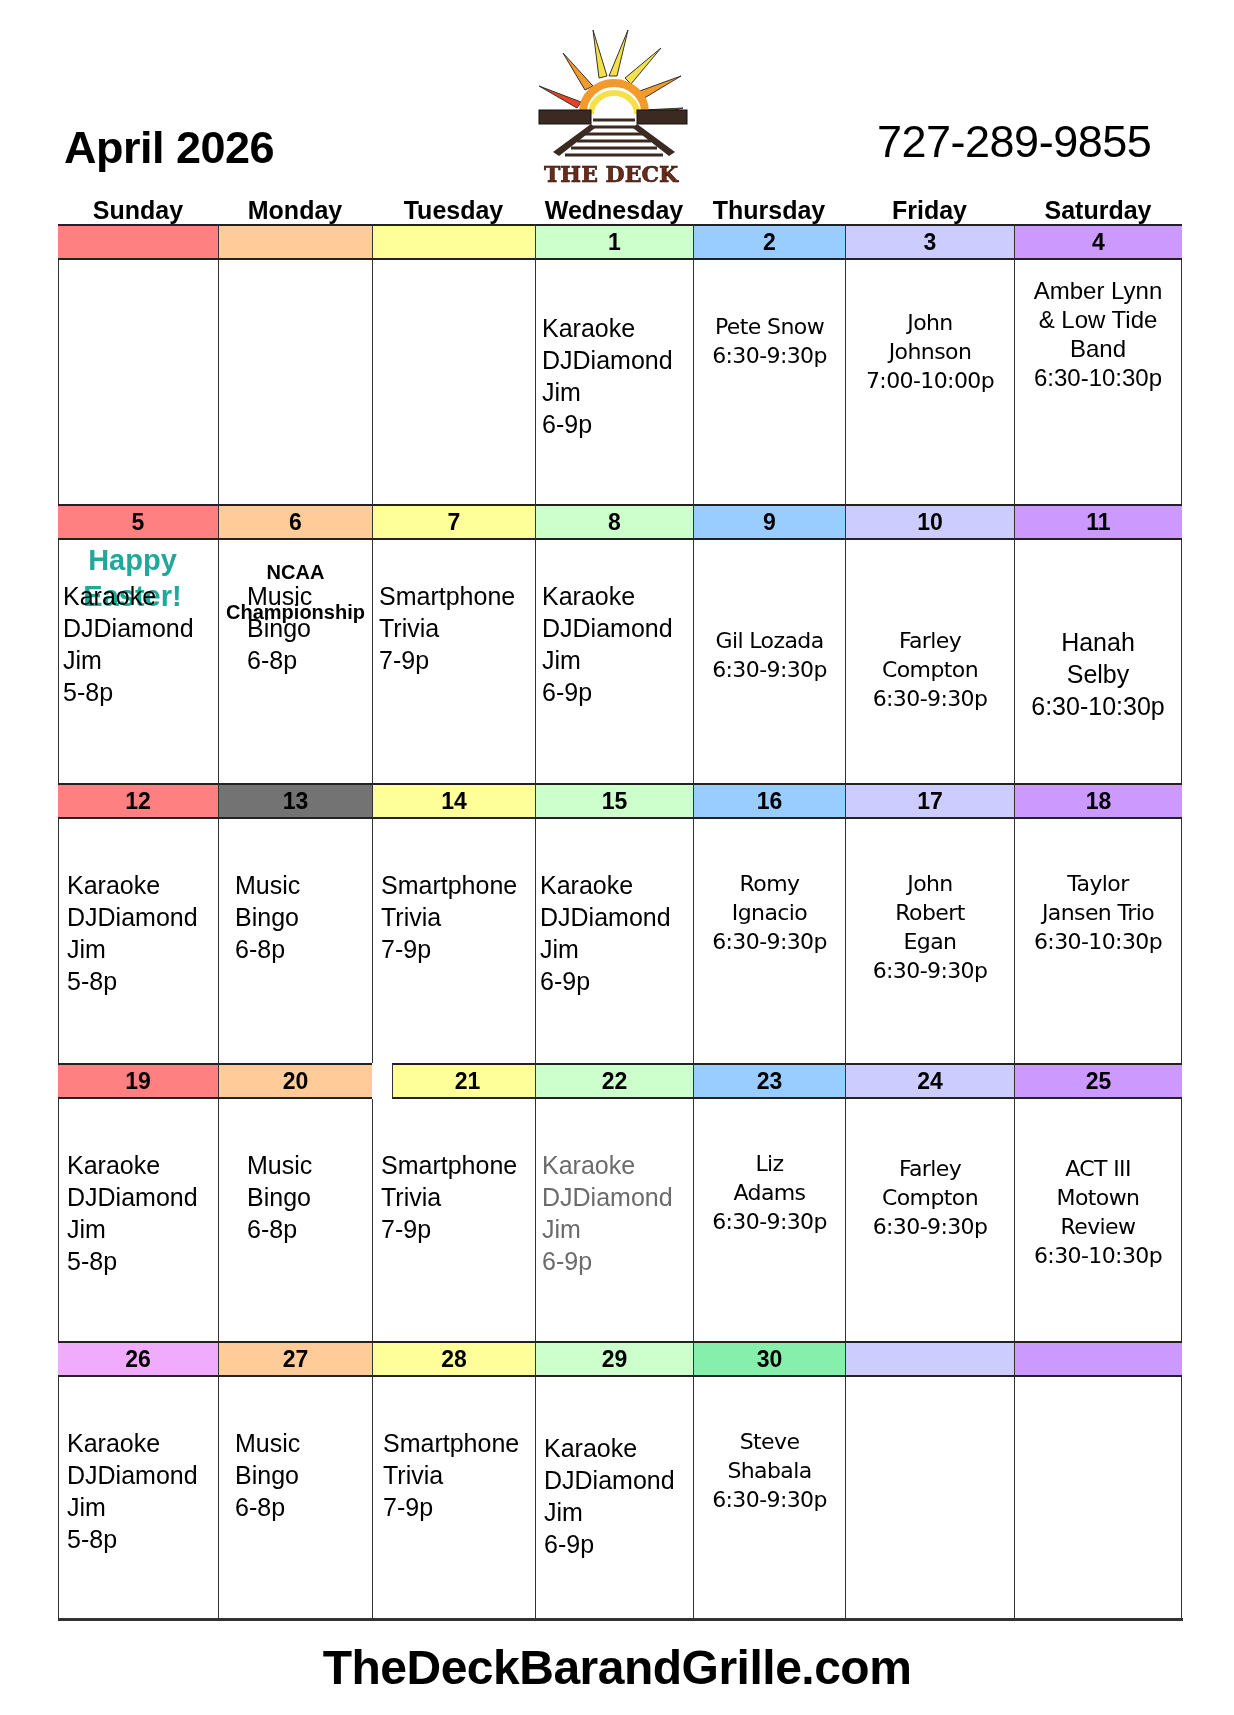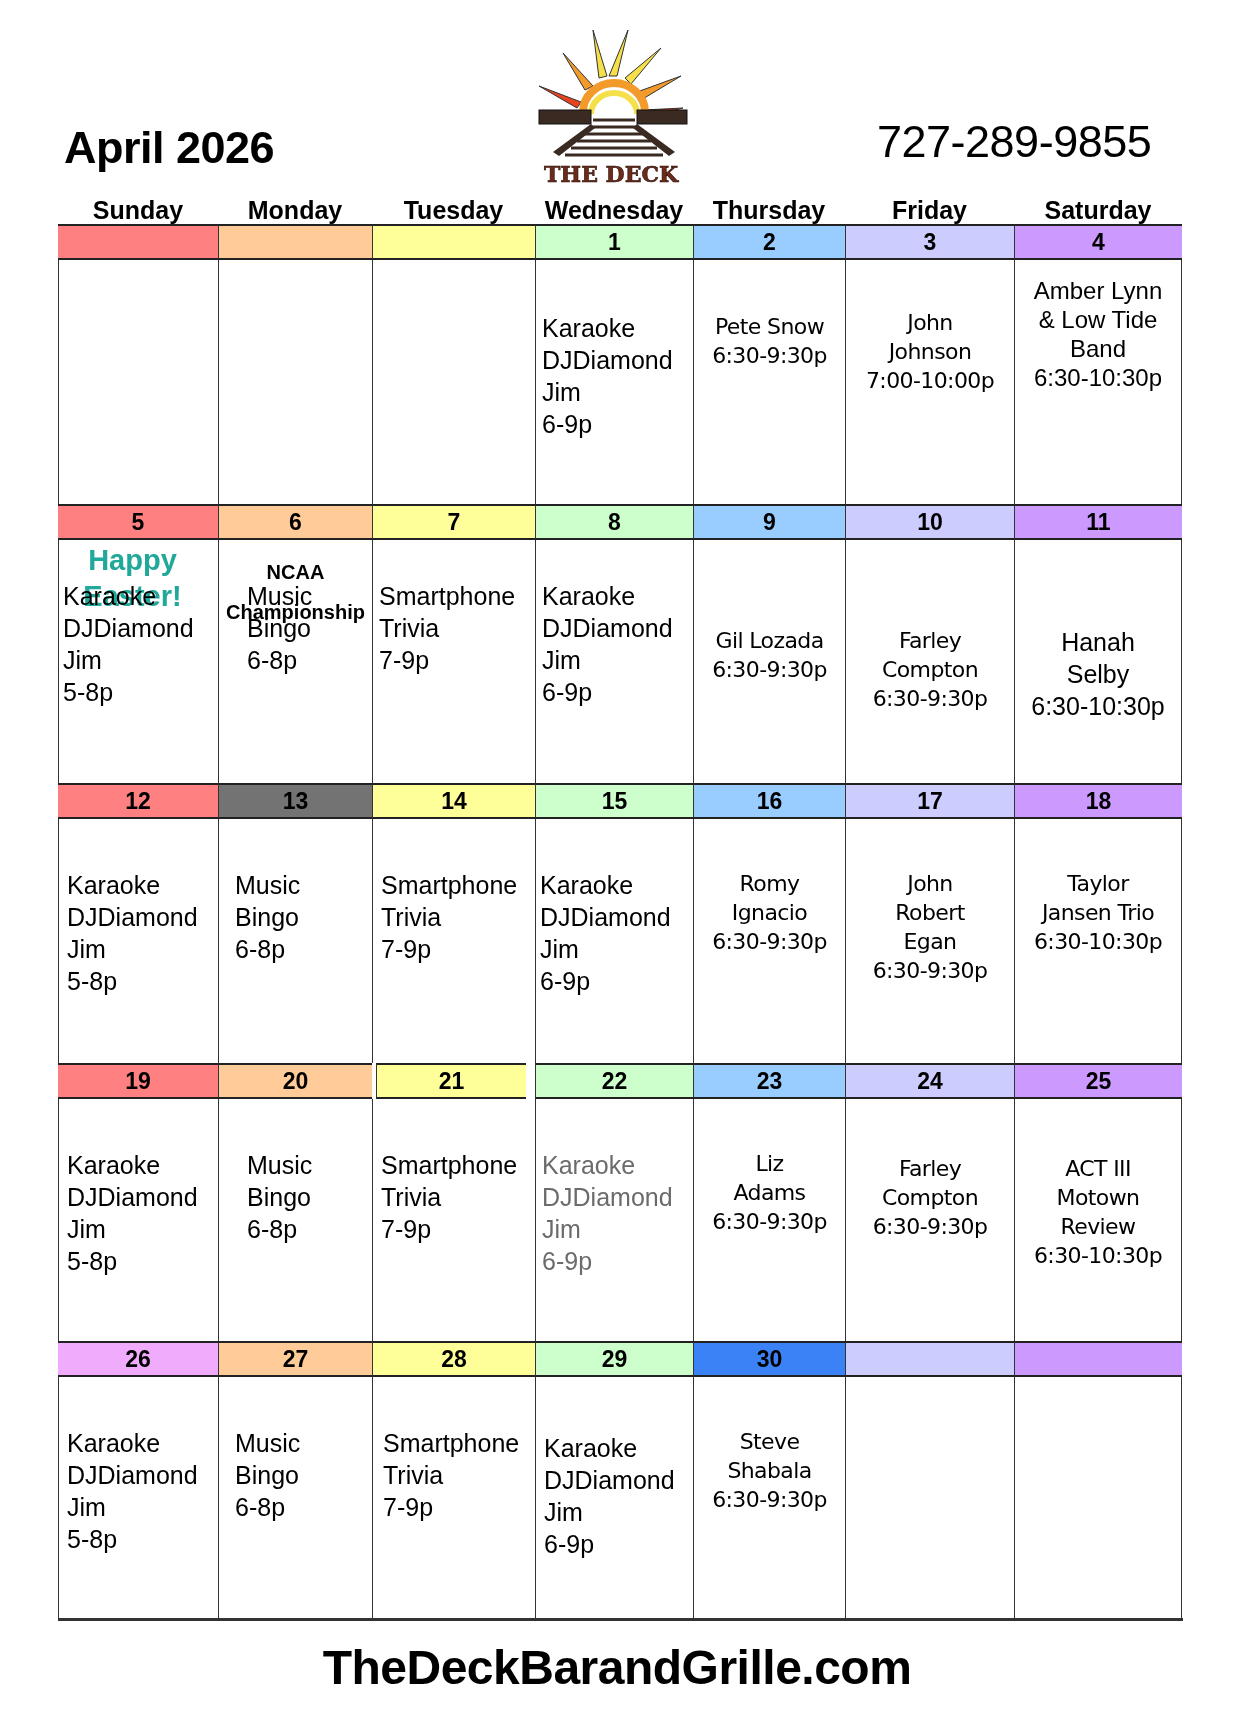--- a/index.html
+++ b/index.html
@@ -193,21 +193,21 @@
 DJDiamond
 Jim
 5-8p</div>
     </div>
     <div class="hdr" style="left: 218px; top: 1063px; width: 154px; background: rgb(255, 204, 153); border-left: 1.5px solid rgb(51, 51, 51);"><span>20</span></div>
     <div class="cell" style="left: 218px; top: 1099px; width: 154px; height: 242px;">
       <div class="ev" style="top: 50px; left: 28px;">Music
 Bingo
 6-8p</div>
     </div>
-    <div class="hdr" style="left: 376px; top: 1063px; width: 150px; background: rgb(255, 255, 153); border-left: 1.5px solid rgb(51, 51, 51);"><span>21</span></div>
+    <div class="hdr" style="left: 392px; top: 1063px; width: 150px; background: rgb(255, 255, 153); border-left: 1.5px solid rgb(51, 51, 51);"><span>21</span></div>
     <div class="cell" style="left: 372px; top: 1099px; width: 163px; height: 242px;">
       <div class="ev" style="top: 50px; left: 8px;">Smartphone
 Trivia
 7-9p</div>
     </div>
     <div class="hdr" style="left: 535px; top: 1063px; width: 158px; background: rgb(204, 255, 204); border-left: 1.5px solid rgb(51, 51, 51);"><span>22</span></div>
     <div class="cell" style="left: 535px; top: 1099px; width: 158px; height: 242px;">
       <div class="ev grey" style="top: 50px; left: 6px;">Karaoke
 DJDiamond
 Jim
@@ -251,21 +251,21 @@
 Trivia
 7-9p</div>
     </div>
     <div class="hdr" style="left: 535px; top: 1341px; width: 158px; background: rgb(204, 255, 204); border-left: 1.5px solid rgb(51, 51, 51);"><span>29</span></div>
     <div class="cell" style="left: 535px; top: 1377px; width: 158px; height: 243px;">
       <div class="ev" style="top: 55px; left: 8px;">Karaoke
 DJDiamond
 Jim
 6-9p</div>
     </div>
-    <div class="hdr" style="left: 693px; top: 1341px; width: 152px; background: #3b82f6; border-left: 1.5px solid rgb(51, 51, 51);"><span>30</span></div>
+    <div class="hdr" style="left: 693px; top: 1341px; width: 152px; background: #86efac; border-left: 1.5px solid rgb(51, 51, 51);"><span>30</span></div>
     <div class="cell" style="left: 693px; top: 1377px; width: 152px; height: 243px;">
       <div class="ev center perf" style="top: 50px;">Steve
 Shabala
 6:30-9:30p</div>
     </div>
     <div class="hdr" style="left: 845px; top: 1341px; width: 169px; background: rgb(204, 204, 255); border-left: 1.5px solid rgb(51, 51, 51);"><span></span></div>
     <div class="cell" style="left: 845px; top: 1377px; width: 169px; height: 243px;"></div>
     <div class="hdr" style="left: 1014px; top: 1341px; width: 168px; background: rgb(204, 153, 255); border-left: 1.5px solid rgb(51, 51, 51);"><span></span></div>
     <div class="cell" style="left: 1014px; top: 1377px; width: 168px; height: 243px; border-right: 1.5px solid rgb(51, 51, 51);"></div>
   </div>

